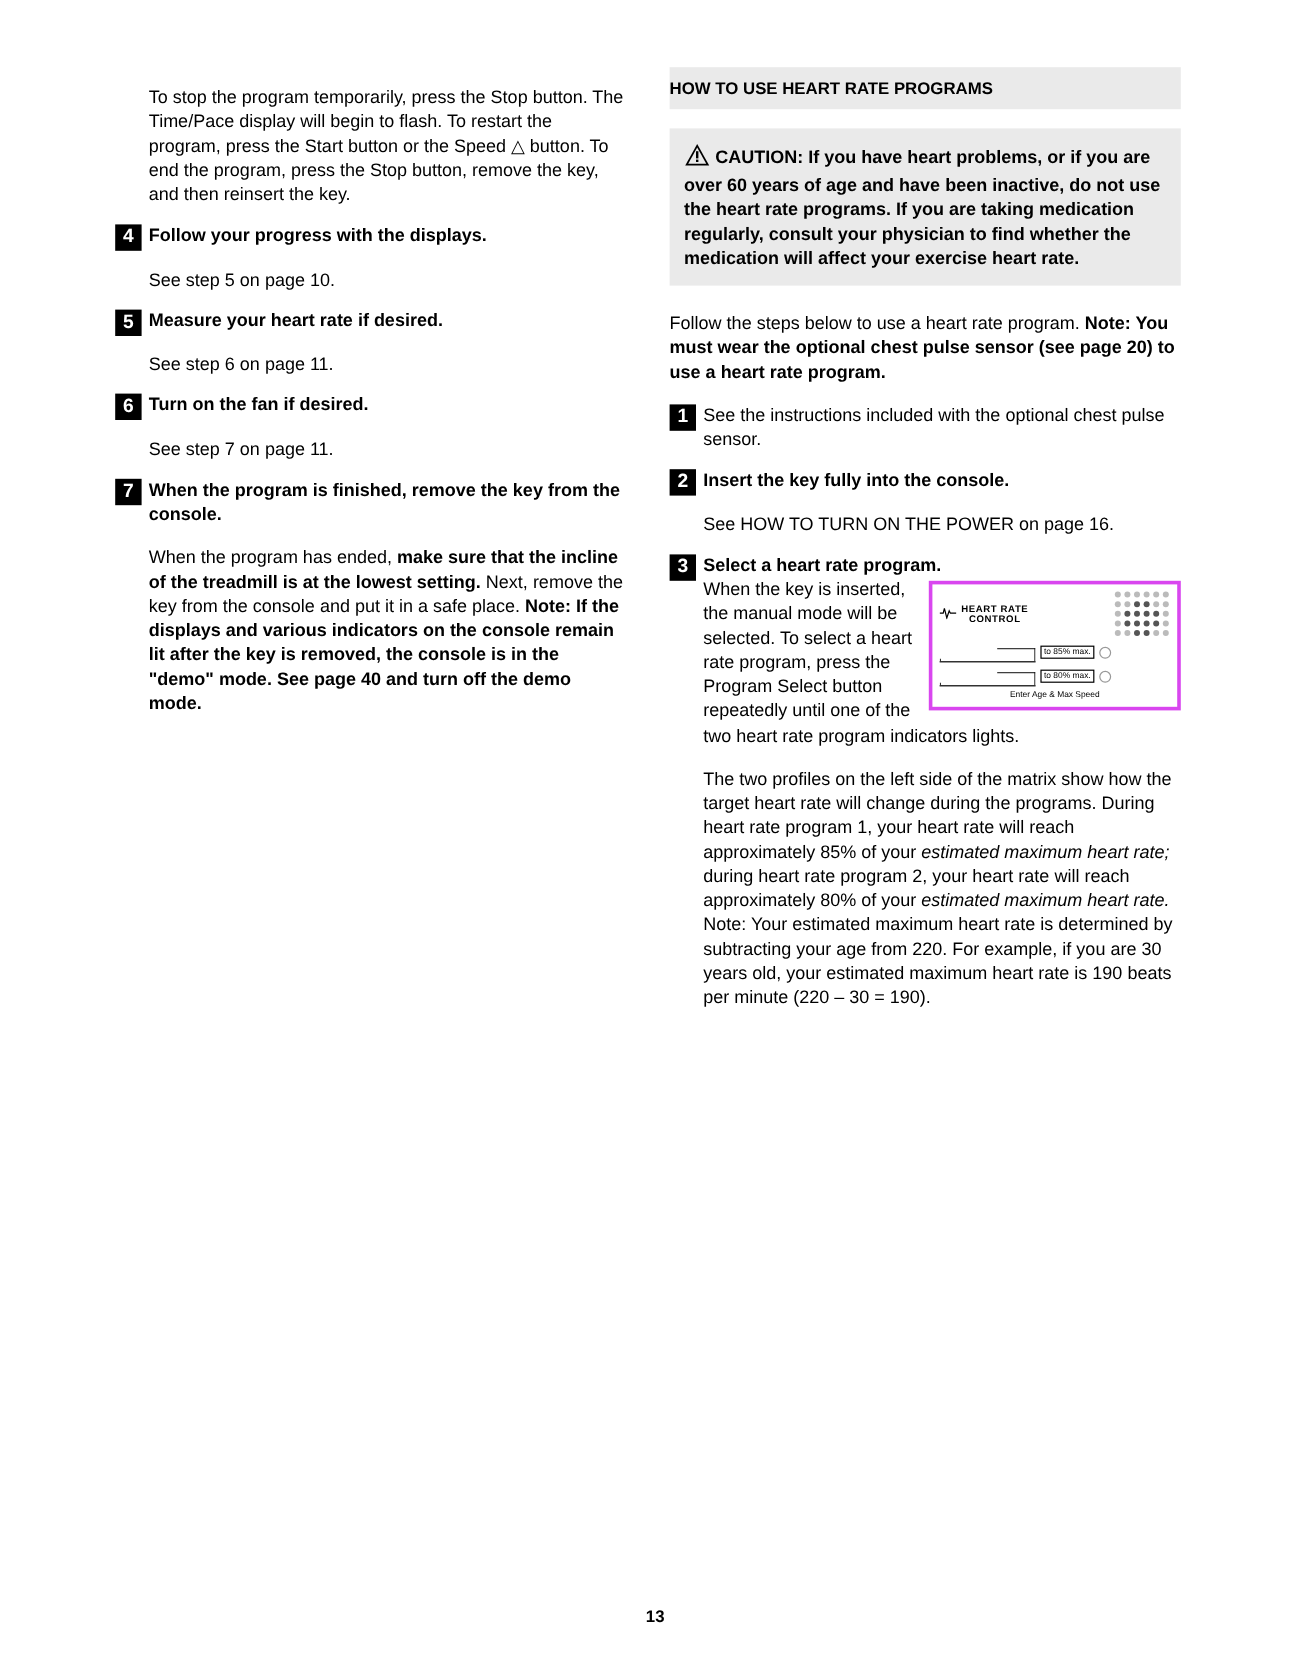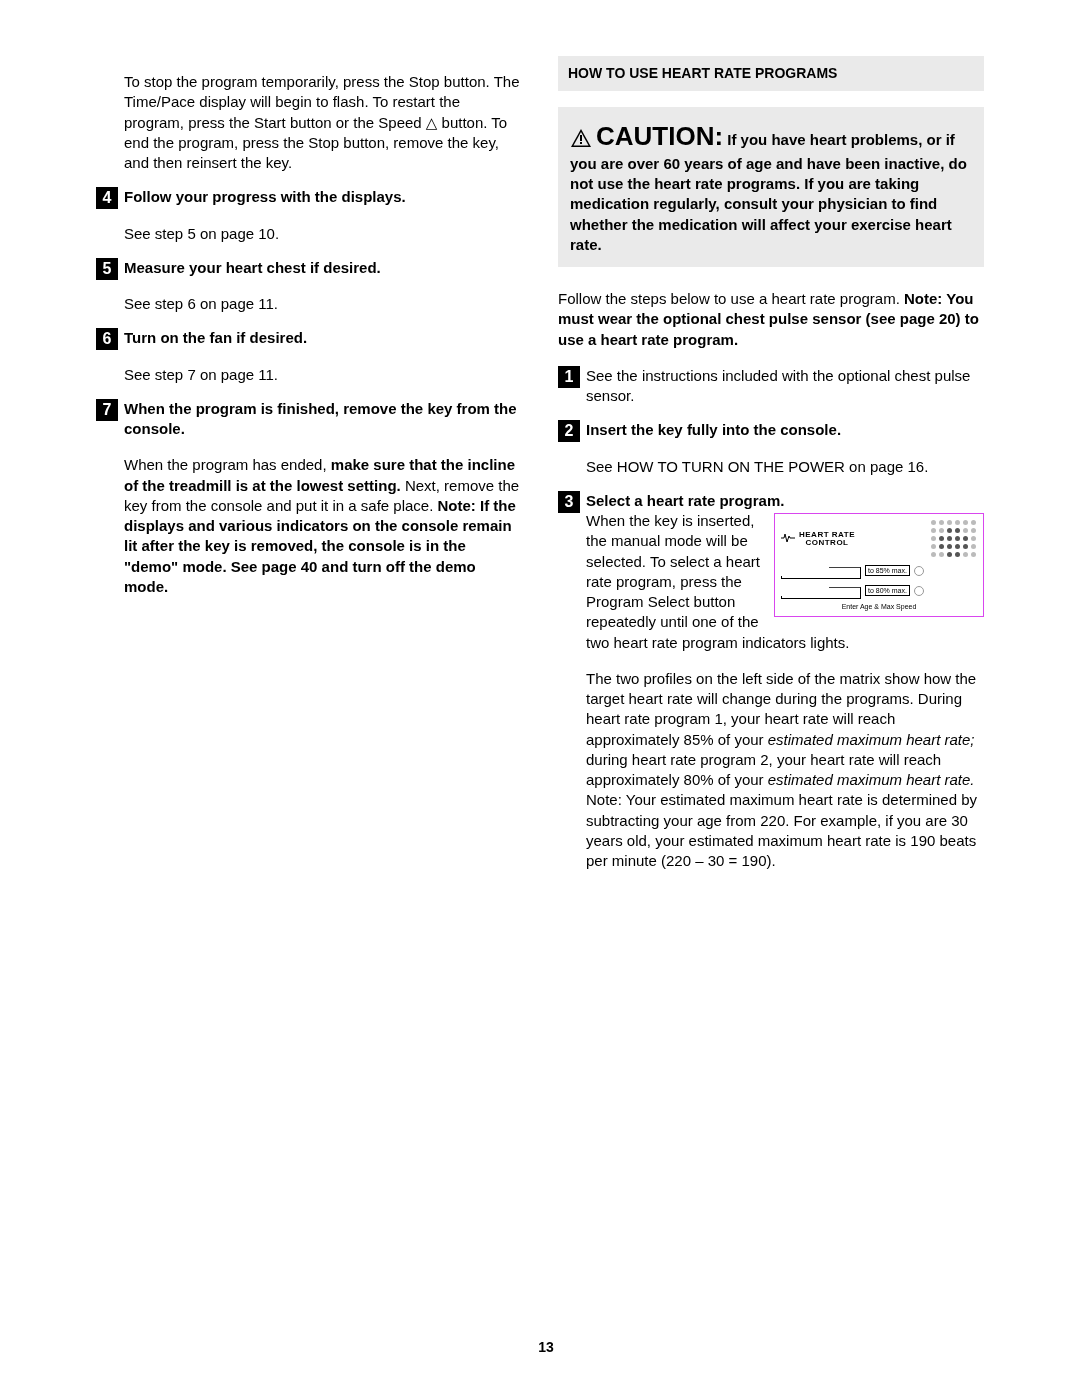--- a/index.html
+++ b/index.html
@@ -39,53 +39,53 @@
     background: #000;
     color: #fff;
     font-weight: bold;
     font-size: 16px;
     line-height: 22px;
     text-align: center;
   }
   .step-title { font-weight: bold; }
   .section-bar {
     background: #eaeaea;
-    padding: 8px 10px;
+    padding: 8px 0;
     font-weight: bold;
     font-size: 14px;
     margin-bottom: 16px;
   }
   .caution-box {
     background: #eaeaea;
     padding: 12px 12px 12px 12px;
     margin-bottom: 22px;
   }
   .caution-lead {
     font-weight: bold;
-    font-size: 26px;
+    font-size: 15px;
   }
   .warn-icon {
     display: inline-block;
     vertical-align: -3px;
     margin-right: 4px;
   }
   b { font-weight: bold; }
   i { font-style: italic; }
   .page-num {
     position: absolute;
     bottom: 40px;
     left: 12px; right: 0;
     text-align: center;
     font-weight: bold;
     font-size: 14px;
   }
   .hr-diagram {
     float: right;
     width: 210px;
-    border: 1px solid #d946ef;
+    border: 3px solid #d946ef;
     margin: 2px 0 6px 10px;
     box-sizing: border-box;
     padding: 6px 6px 4px 6px;
     font-size: 8px;
   }
   .hr-header {
     display: flex;
     align-items: center;
     gap: 4px;
     margin-bottom: 4px;
@@ -165,21 +165,21 @@
       <p>To stop the program temporarily, press the Stop button. The Time/Pace display will begin to flash. To restart the program, press the Start button or the Speed △ button. To end the program, press the Stop button, remove the key, and then reinsert the key.</p>
 
       <div class="step">
         <div class="step-num">4</div>
         <div class="step-title">Follow your progress with the displays.</div>
         <p class="step-body">See step 5 on page 10.</p>
       </div>
 
       <div class="step">
         <div class="step-num">5</div>
-        <div class="step-title">Measure your heart chest if desired.</div>
+        <div class="step-title">Measure your heart rate if desired.</div>
         <p class="step-body">See step 6 on page 11.</p>
       </div>
 
       <div class="step">
         <div class="step-num">6</div>
         <div class="step-title">Turn on the fan if desired.</div>
         <p class="step-body">See step 7 on page 11.</p>
       </div>
 
       <div class="step">

